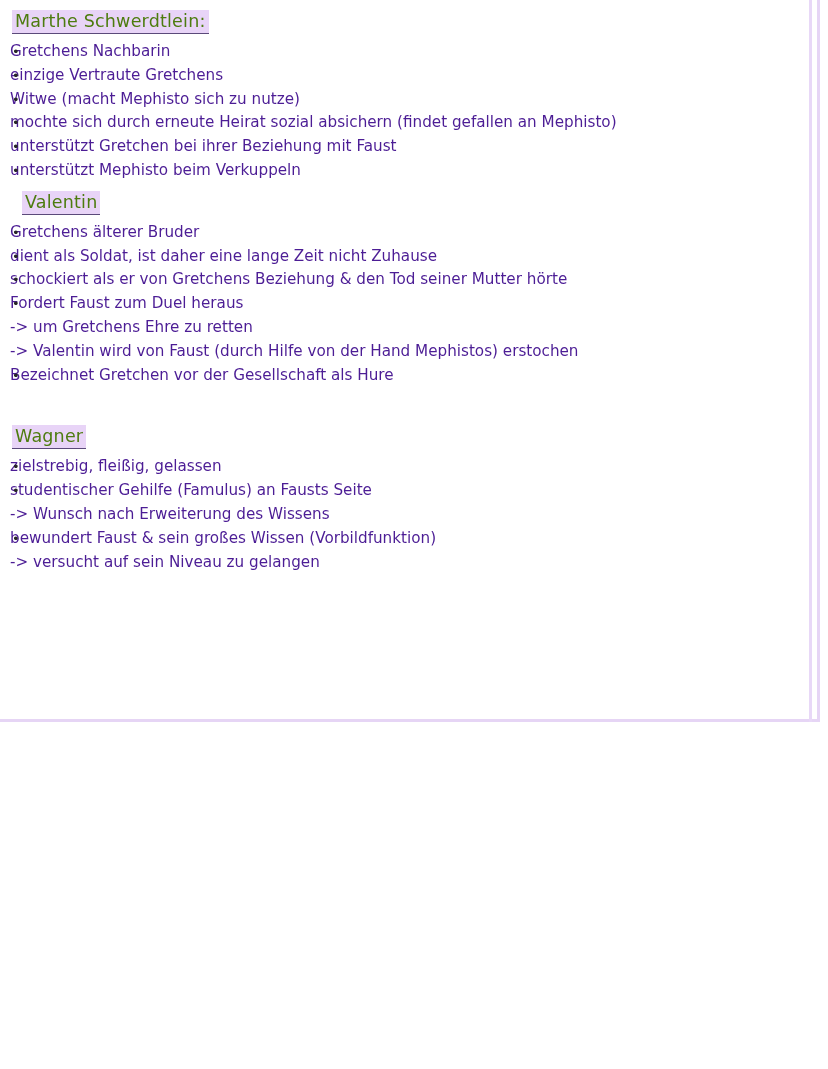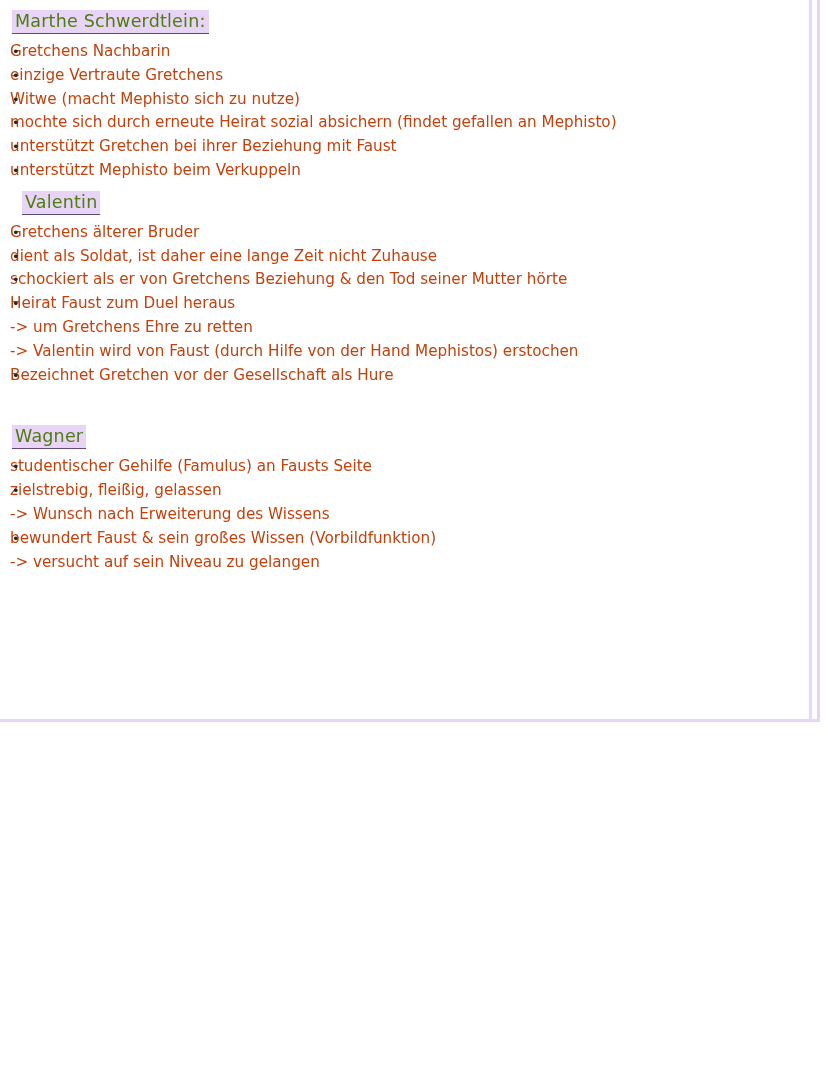--- a/index.html
+++ b/index.html
@@ -72,21 +72,21 @@
 
   ul.bullets {
     list-style: none;
     margin: 0;
     padding: 0;
   }
 
   ul.bullets > li {
     font-size: 15.2px;
     line-height: 23.8px;
-    color: #c2410c;
+    color: #4c1d95;
     padding: 0;
     margin: 0;
     white-space: nowrap;
   }
 
   li.bullet {
     padding-left: 14px;
     position: relative;
   }
   li.bullet:before {
@@ -141,36 +141,36 @@
       <div class="gap-small"></div>
 
       <div class="section">
         <div class="heading-row heading-indent-2">
           <span class="section-heading">Valentin</span>
         </div>
         <ul class="bullets">
           <li class="bullet">Gretchens älterer Bruder</li>
           <li class="bullet">dient als Soldat, ist daher eine lange Zeit nicht Zuhause</li>
           <li class="bullet">schockiert als er von Gretchens Beziehung &amp; den Tod seiner Mutter hörte</li>
-          <li class="bullet">Heirat Faust zum Duel heraus</li>
+          <li class="bullet">Fordert Faust zum Duel heraus</li>
           <li class="sub">-&gt; um Gretchens Ehre zu retten</li>
           <li class="sub">-&gt; Valentin wird von Faust (durch Hilfe von der Hand Mephistos) erstochen</li>
           <li class="bullet">Bezeichnet Gretchen vor der Gesellschaft als Hure</li>
         </ul>
       </div>
 
       <div class="gap-large"></div>
 
       <div class="section">
         <div class="heading-row heading-indent-3">
           <span class="section-heading">Wagner</span>
         </div>
         <ul class="bullets">
+          <li class="bullet">zielstrebig, fleißig, gelassen</li>
           <li class="bullet">studentischer Gehilfe (Famulus) an Fausts Seite</li>
-          <li class="bullet">zielstrebig, fleißig, gelassen</li>
           <li class="sub">-&gt; Wunsch nach Erweiterung des Wissens</li>
           <li class="bullet">bewundert Faust &amp; sein großes Wissen (Vorbildfunktion)</li>
           <li class="sub">-&gt; versucht auf sein Niveau zu gelangen</li>
         </ul>
       </div>
 
     </div>
     <div id="edge-accent"></div>
   </div>
 

